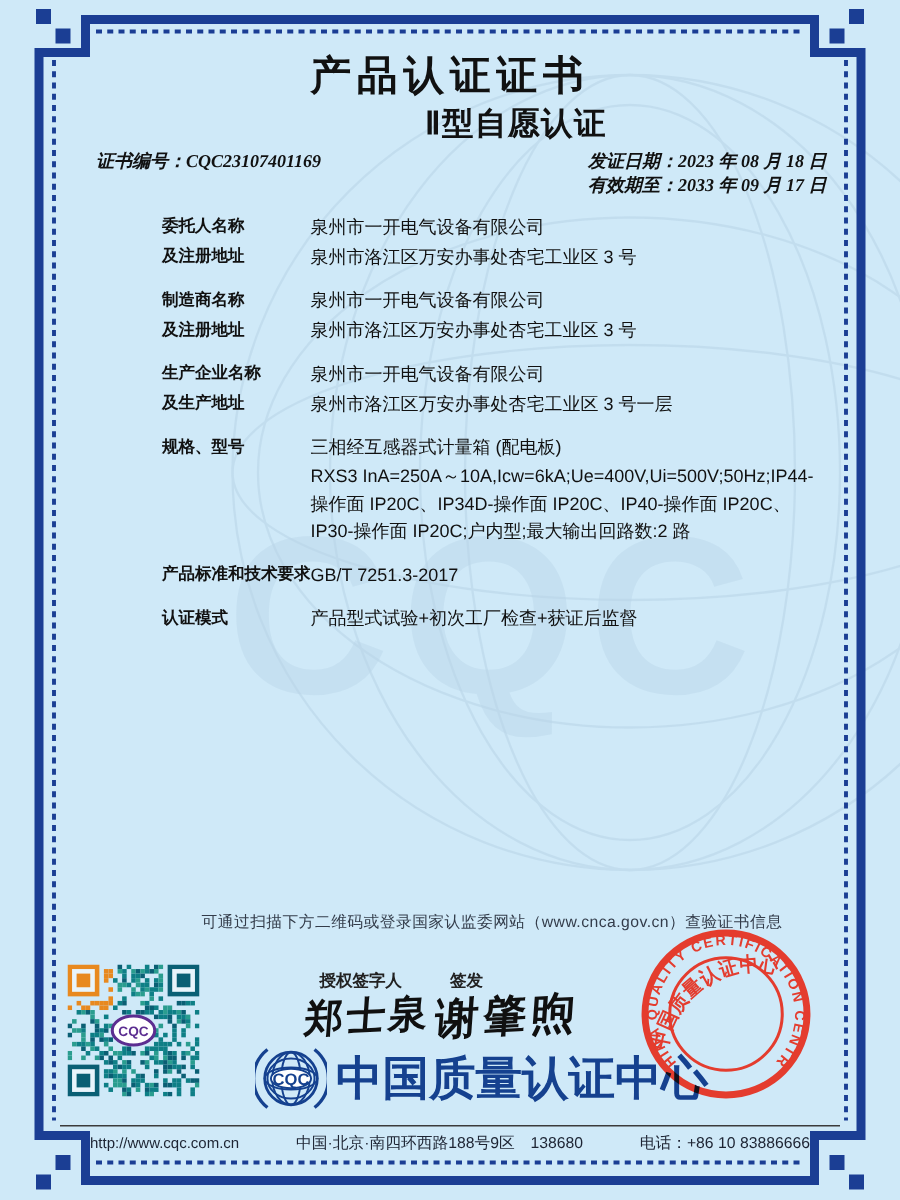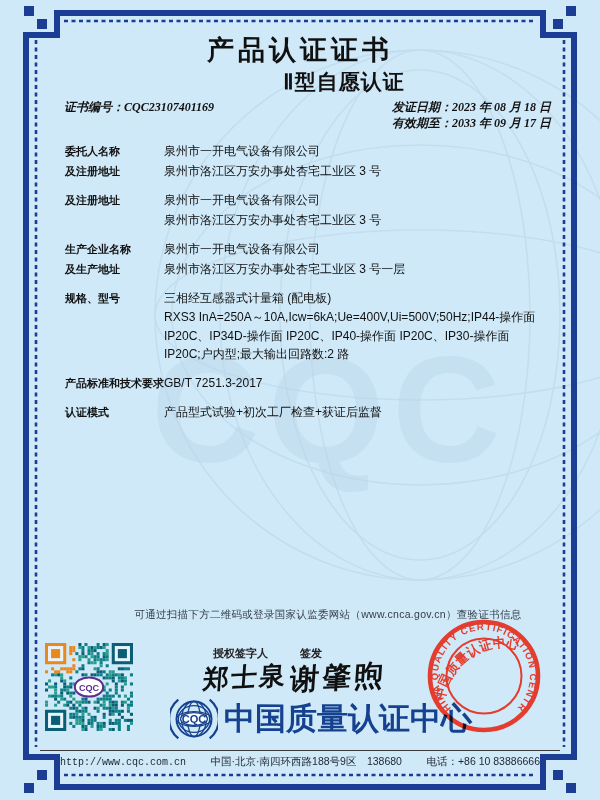--- a/index.html
+++ b/index.html
@@ -20,21 +20,21 @@
   .subtitle{
     position:absolute;top:68px;left:0;width:100%;text-align:center;
     font-size:21px;font-weight:600;letter-spacing:1px;padding-left:44px;
   }
   .meta{font-family:"Liberation Serif",serif;font-style:italic;font-weight:bold;font-size:12px;}
   .meta-no{position:absolute;top:99px;left:64px;}
   .meta-dates{position:absolute;top:99px;left:392px;line-height:16px;}
 
   
   .fields{position:absolute;left:65px;top:141px;width:482px;}
-  .frow{display:flex;margin-bottom:9px;}
+  .frow{display:flex;margin-bottom:9px;margin-left:43px;}
   .flabel{flex:none;width:99px;font-weight:bold;font-size:11px;line-height:20px;white-space:nowrap;}
   .fvalue{flex:1;font-size:12px;line-height:20px;}
   .frow.long .fvalue .v2{line-height:18.5px;}
   .v2:empty,.l2:empty{display:none;}
   .frow.single{margin-top:8px;}
 
   .statements{
     position:absolute;left:64px;top:402px;width:480px;
     font-family:"Liberation Serif",serif;font-style:italic;font-weight:bold;
     font-size:11.5px;line-height:25px;letter-spacing:0.5px;
@@ -60,21 +60,21 @@
   .org{position:absolute;left:170px;top:696px;display:flex;align-items:center;gap:6px;}
   .org-name{font-size:31px;font-weight:bold;color:#15418f;letter-spacing:0px;white-space:nowrap;}
 
   .stamp{position:absolute;left:426px;top:618px;width:116px;height:116px;opacity:0.95;mix-blend-mode:multiply;}
 
   .footer-rule{position:absolute;top:750px;left:40px;width:520px;border-top:1.2px solid #3b3b3b;}
   .footer{
     position:absolute;top:755px;left:60px;width:480px;display:flex;
     justify-content:space-between;align-items:baseline;font-size:10.5px;color:#1d2433;
   }
-  .footer .site{font-family:Liberation Mono, monospace;font-size:10px;}
+  .footer .site{font-family:Liberation Sans, sans-serif;font-size:10px;}
 </style>
 </head>
 <body>
 
 <div class="page">
 
   <svg class="layer z0" viewBox="0 0 600 800">
     <g fill="none" stroke="#b7d3e6" stroke-width="1.6" opacity="0.5">
       <circle cx="420" cy="315" r="265"></circle>
       <ellipse cx="420" cy="315" rx="110" ry="265"></ellipse>
@@ -104,20 +104,21 @@
             <div class="l1">委托人名称</div>
             <div class="l2">及注册地址</div>
           </div>
         <div class="fvalue">
             <div class="v1">泉州市一开电气设备有限公司</div>
             <div class="v2">泉州市洛江区万安办事处杏宅工业区 3 号</div>
           </div>
       </div>
       <div class="frow">
         <div class="flabel">
+            <div class="l1">制造商名称</div>
             <div class="l2">及注册地址</div>
           </div>
         <div class="fvalue">
             <div class="v1">泉州市一开电气设备有限公司</div>
             <div class="v2">泉州市洛江区万安办事处杏宅工业区 3 号</div>
           </div>
       </div>
       <div class="frow">
         <div class="flabel">
             <div class="l1">生产企业名称</div>

